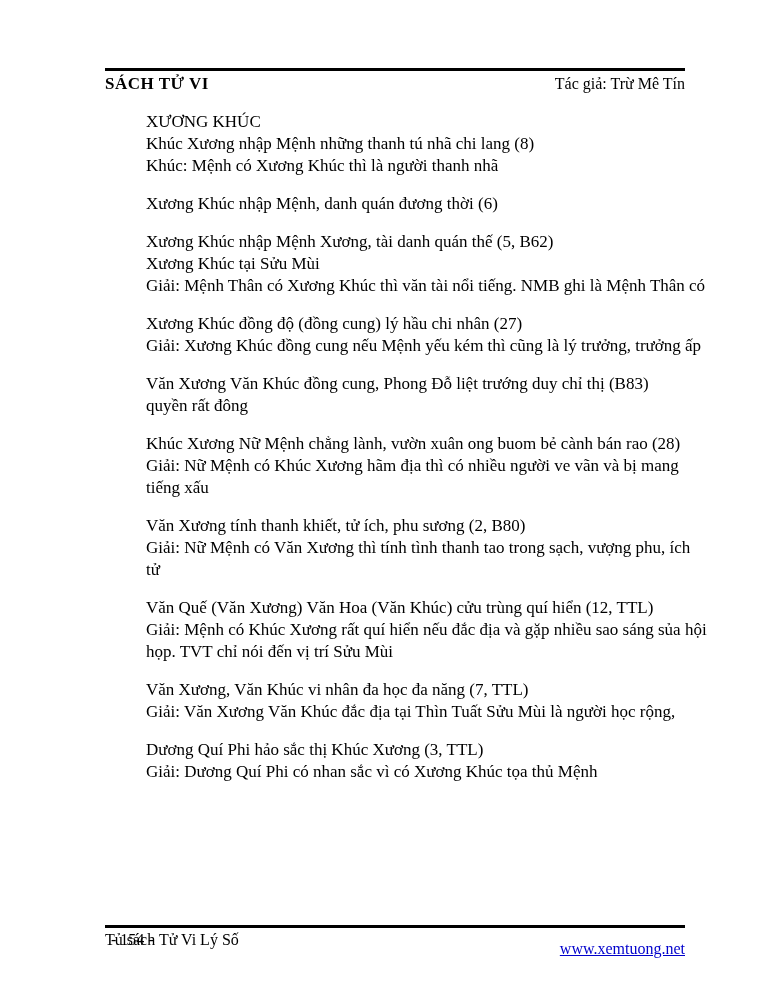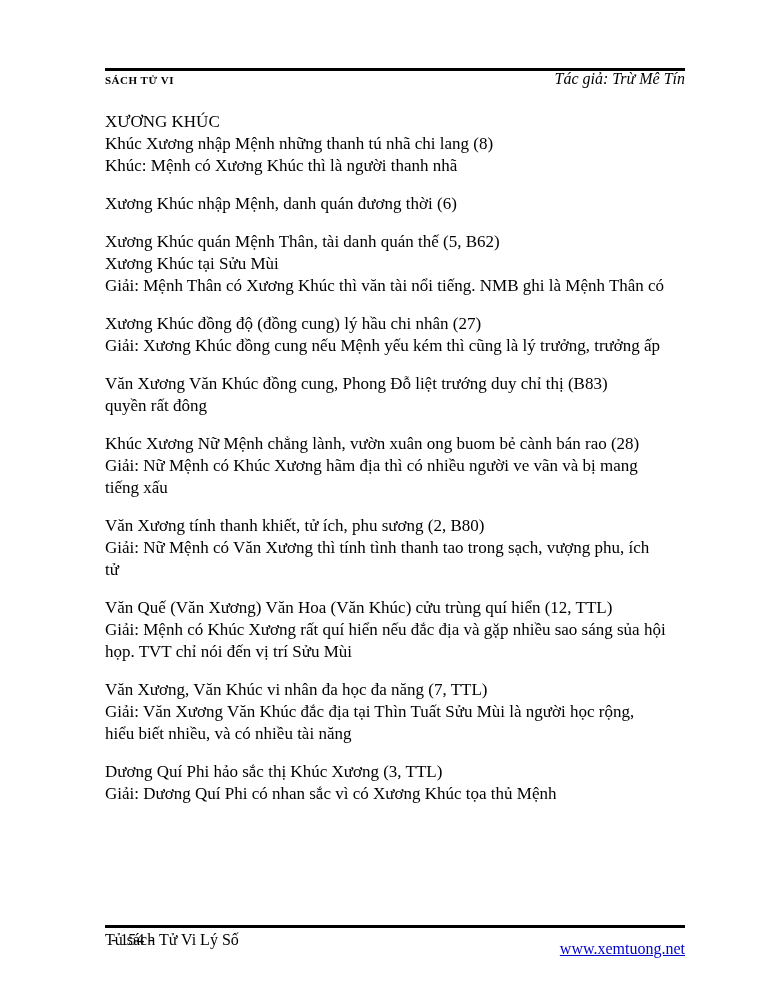--- a/index.html
+++ b/index.html
@@ -25,29 +25,28 @@
   .header {
     position: absolute;
     top: 44px;
     left: 0;
     width: 100%;
     display: flex;
     justify-content: space-between;
     align-items: baseline;
   }
   .header-left {
-    font-size: 11px;
+    font-size: 17px;
     font-weight: bold;
     letter-spacing: 0.5px;
     margin-top: 30px;
   }
   .header-right {
     font-size: 16px;
     font-weight: normal;
-    font-style: italic;
   }
   .header-rule {
     position: absolute;
     top: 68px;
     left: 0;
     width: 100%;
     height: 3px;
     background: #000000;
   }
   .content {
@@ -56,20 +55,21 @@
     left: 0;
     width: 100%;
   }
   .para {
     margin: 0 0 16px 0;
   }
   .line {
     font-size: 17px;
     line-height: 22px;
     white-space: nowrap;
+    margin-left: 41px;
   }
   .footer-rule {
     position: absolute;
     top: 925px;
     left: 0;
     width: 100%;
     height: 3px;
     background: #000000;
   }
   .footer {
@@ -117,21 +117,21 @@
   <div class="content">
       <div class="para">
         <div class="line">XƯƠNG KHÚC</div>
         <div class="line">Khúc Xương nhập Mệnh những thanh tú nhã chi lang (8)</div>
         <div class="line">Khúc: Mệnh có Xương Khúc thì là người thanh nhã</div>
       </div>
       <div class="para">
         <div class="line">Xương Khúc nhập Mệnh, danh quán đương thời (6)</div>
       </div>
       <div class="para">
-        <div class="line">Xương Khúc quán Mệnh Thân, tài danh quán thế (5, B62)</div>
+        <div class="line">Xương Khúc nhập Mệnh Xương, tài danh quán thế (5, B62)</div>
         <div class="line">Xương Khúc tại Sửu Mùi</div>
         <div class="line">Giải: Mệnh Thân có Xương Khúc thì văn tài nổi tiếng. NMB ghi là Mệnh Thân có</div>
       </div>
       <div class="para">
         <div class="line">Xương Khúc đồng độ (đồng cung) lý hầu chi nhân (27)</div>
         <div class="line">Giải: Xương Khúc đồng cung nếu Mệnh yếu kém thì cũng là lý trưởng, trưởng ấp</div>
       </div>
       <div class="para">
         <div class="line">Văn Xương Văn Khúc đồng cung, Phong Đỗ liệt trướng duy chỉ thị (B83)</div>
         <div class="line">quyền rất đông</div>
@@ -147,21 +147,20 @@
         <div class="line">tử</div>
       </div>
       <div class="para">
         <div class="line">Văn Quế (Văn Xương) Văn Hoa (Văn Khúc) cửu trùng quí hiển (12, TTL)</div>
         <div class="line">Giải: Mệnh có Khúc Xương rất quí hiển nếu đắc địa và gặp nhiều sao sáng sủa hội</div>
         <div class="line">họp. TVT chỉ nói đến vị trí Sửu Mùi</div>
       </div>
       <div class="para">
         <div class="line">Văn Xương, Văn Khúc vi nhân đa học đa năng (7, TTL)</div>
         <div class="line">Giải: Văn Xương Văn Khúc đắc địa tại Thìn Tuất Sửu Mùi là người học rộng,</div>
-        <div class="line">hiểu biết nhiều, và có nhiều tài năng</div>
       </div>
       <div class="para">
         <div class="line">Dương Quí Phi hảo sắc thị Khúc Xương (3, TTL)</div>
         <div class="line">Giải: Dương Quí Phi có nhan sắc vì có Xương Khúc tọa thủ Mệnh</div>
       </div>
     </div>
 
   <div class="footer-rule"></div>
   <div class="footer">
     <span class="footer-left">Tủ sách Tử Vi Lý Số</span>

